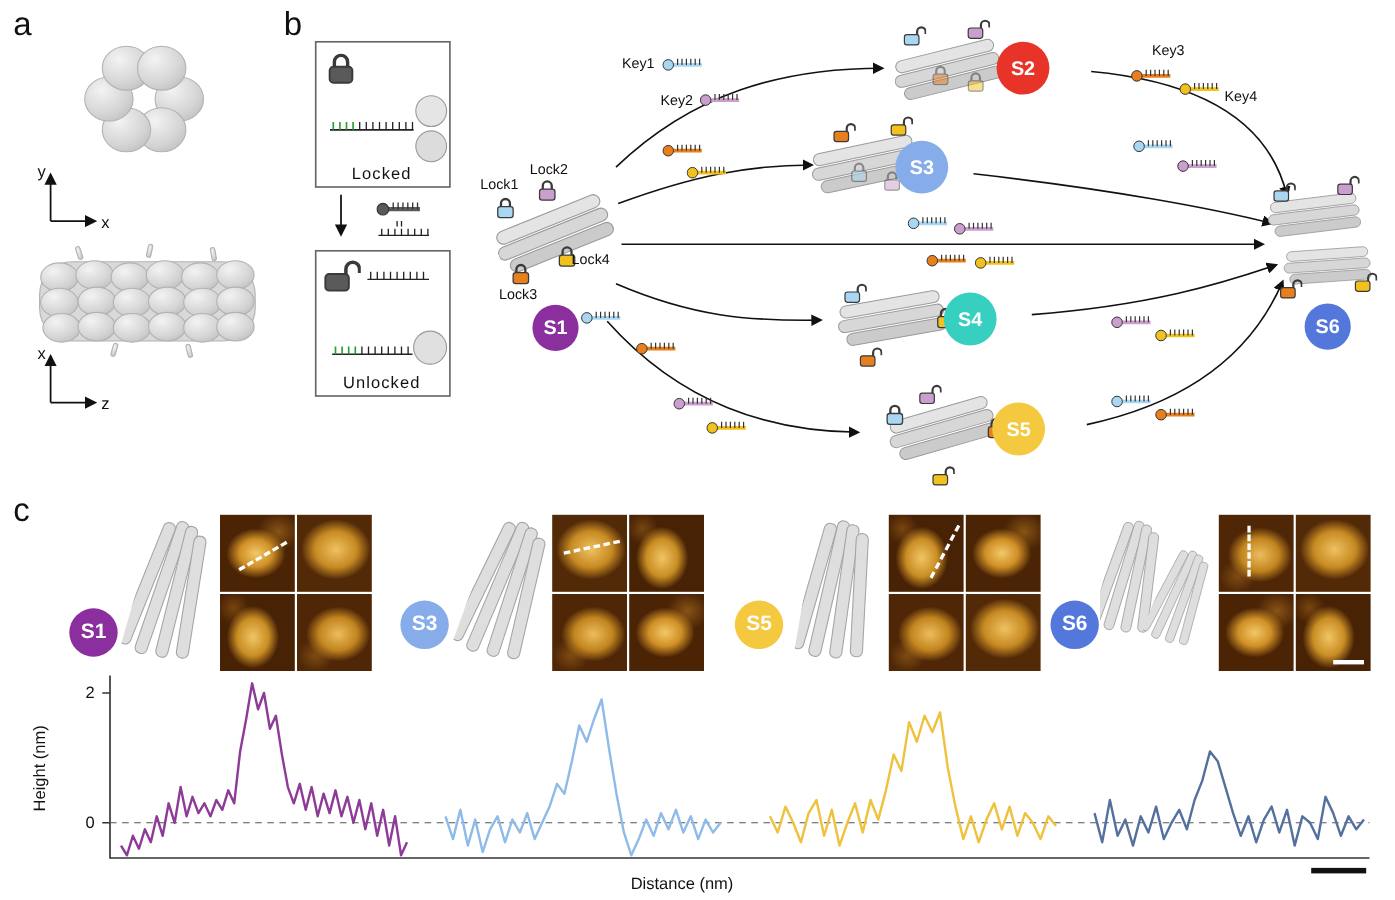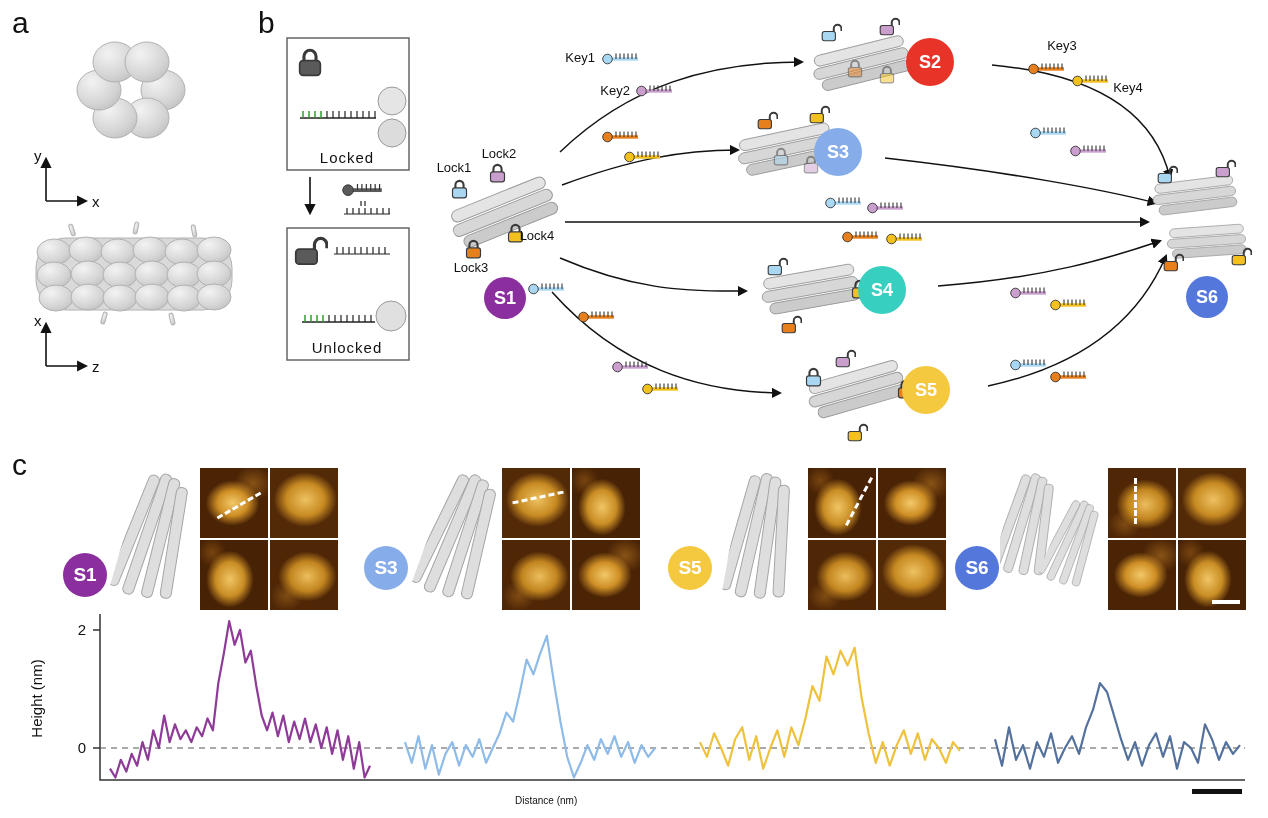--- a/index.html
+++ b/index.html
@@ -22,21 +22,21 @@
   .tile.v2{background:radial-gradient(62% 52% at 52% 45%,#eec161 0%,#c78a22 45%,rgba(80,40,8,0) 75%),#532a08}
   .tile.v3{background:radial-gradient(50% 58% at 44% 56%,#f0c565 0%,#c98d24 42%,rgba(80,40,8,0) 70%),
     radial-gradient(30% 30% at 18% 18%,rgba(190,120,30,.4),transparent 70%),#482205}
   .tile.v4{background:radial-gradient(58% 48% at 55% 52%,#ecbd5c 0%,#c2851f 44%,rgba(80,40,8,0) 74%),
     radial-gradient(35% 30% at 25% 80%,rgba(200,130,35,.4),transparent 70%),#4f2707}
   .dash{position:absolute;border-top:3px dashed #fff}
   .dashv{position:absolute;border-left:3px dashed #fff;width:0}
   .wbar{position:absolute;right:6px;bottom:6px;width:28px;height:4px;background:#fff}
   .ylab{position:absolute;left:-30px;top:690px;width:132px;text-align:center;
     transform:rotate(-90deg);font-size:15px;white-space:nowrap}
-  .xlab{position:absolute;left:515px;top:795px;width:210px;font-size:10px}
+  .xlab{position:absolute;left:515px;top:795px;width:210px;text-align:center;font-size:15px}
   .bar-black{position:absolute;left:1192px;top:789px;width:50px;height:5px;background:#111}
 </style>
 </head>
 <body>
 
 <svg width="0" height="0" style="position:absolute" aria-hidden="true">
   <defs>
     <marker id="arrowhead" viewBox="0 0 10 10" refX="8" refY="5" markerWidth="7" markerHeight="7" orient="auto-start-reverse">
       <path d="M0 0 L10 5 L0 10 z" fill="#111"></path>
     </marker>

